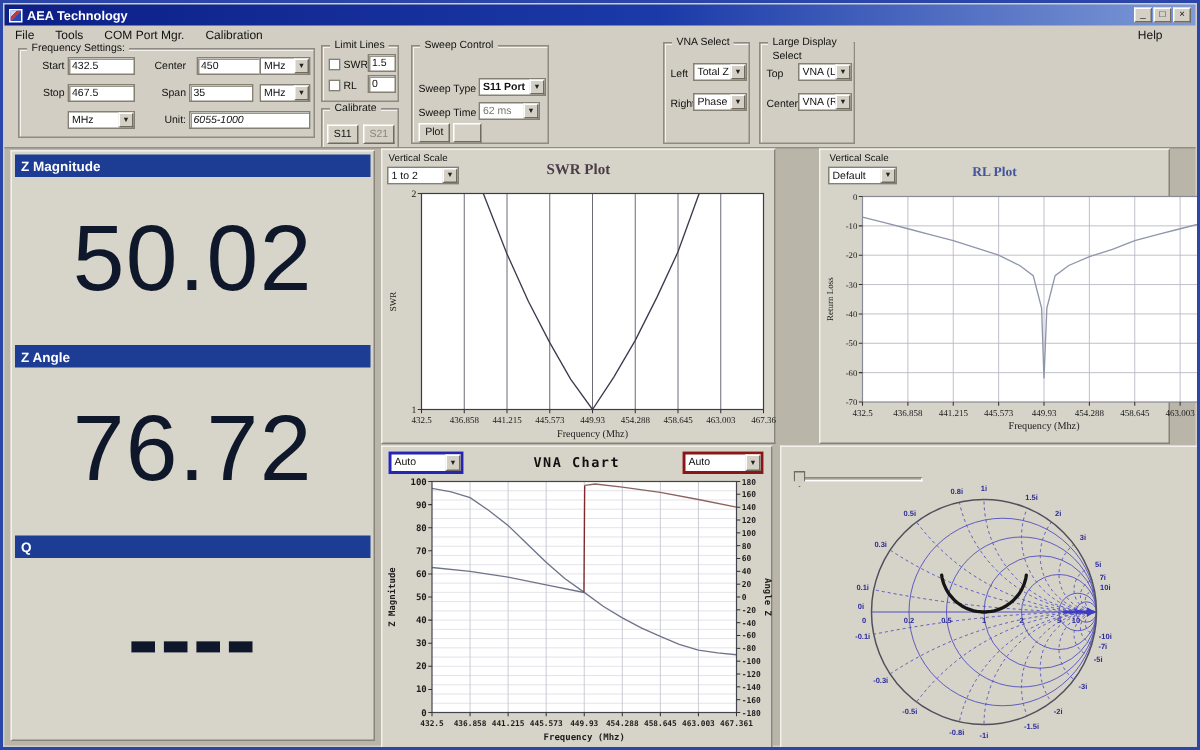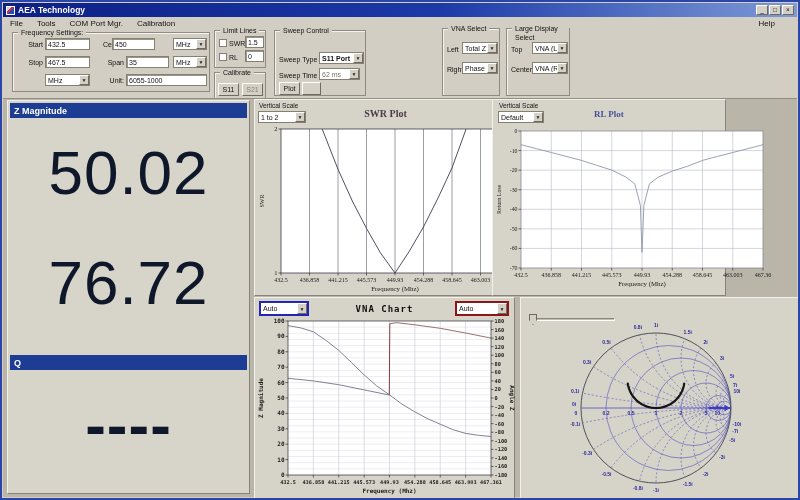--- a/index.html
+++ b/index.html
@@ -74,39 +74,39 @@
       <span class="wbtn">□</span>
       <span class="wbtn">×</span>
     </span>
   </div>
 
   <div class="grp" style="left:10px;top:30px;width:198px;height:60px">
     <span class="lg">Frequency Settings:</span>
     <span class="lbl" style="left:4px;top:7px;width:26px;text-align:right">Start</span>
     <input class="txt" style="left: 32px; top: 5px; width: 45px;" readonly="" value="432.5">
     <span class="lbl" style="left:82px;top:7px;width:29px;text-align:right">Center</span>
-    <input class="txt" style="left: 99px; top: 5px; width: 43px;" readonly="" value="450">
+    <input class="txt" style="left: 118px; top: 5px; width: 43px;" readonly="" value="450">
     <div class="dd" style="left:160px;top:5px;width:34px">
       <span class="t">MHz</span>
       <span class="a">▼</span>
     </div>
     <span class="lbl" style="left:4px;top:25px;width:26px;text-align:right">Stop</span>
     <input class="txt" style="left: 32px; top: 23px; width: 45px;" readonly="" value="467.5">
     <span class="lbl" style="left:82px;top:25px;width:29px;text-align:right">Span</span>
     <input class="txt" style="left: 113px; top: 23px; width: 43px;" readonly="" value="35">
     <div class="dd" style="left:160px;top:23px;width:34px">
       <span class="t">MHz</span>
       <span class="a">▼</span>
     </div>
     <div class="dd" style="left:32px;top:41px;width:45px">
       <span class="t">MHz</span>
       <span class="a">▼</span>
     </div>
     <span class="lbl" style="left:82px;top:43px;width:29px;text-align:right">Unit:</span>
-    <input class="txt" style="left: 113px; top: 41px; width: 81px;" readonly="" value="6055-1000">
+    <input class="txt" style="left: 113px; top: 41px; width: 81px; font-style: italic;" readonly="" value="6055-1000">
   </div>
 
   <div class="grp" style="left:212px;top:28px;width:52px;height:38px">
     <span class="lg">Limit Lines</span>
     <span class="cb" style="left:4px;top:8px"></span>
     <span class="lbl" style="left:14px;top:8px">SWR</span>
     <input class="txt" style="left: 30px; top: 5px; width: 19px;" readonly="" value="1.5">
     <span class="cb" style="left:4px;top:22px"></span>
     <span class="lbl" style="left:14px;top:22px">RL</span>
     <input class="txt" style="left: 30px; top: 19px; width: 19px;" readonly="" value="0">
@@ -163,20 +163,21 @@
   </div>
 
   <div id="workspace"></div>
 
   <div id="readouts">
     <div class="rsec">
       <div class="rh">Z Magnitude</div>
       <div class="rv">50.02</div>
     </div>
     <div class="rsec">
+      <div class="rh">Z Angle</div>
       <div class="rv">76.72</div>
     </div>
     <div class="rsec">
       <div class="rh">Q</div>
       <div class="rv" style="font-weight:bold">----</div>
     </div>
   </div>
 
   <div class="panel" style="left:252px;top:97px;width:263px;height:197px">
     <span class="vslabel" style="left:4px;top:2px">Vertical Scale</span>
@@ -221,21 +222,21 @@
         <text x="254" y="182" fill="#1c1c1c" text-anchor="middle" font-size="6" font-family="'Liberation Serif',serif" font-weight="normal">467.36</text>
         <line x1="23.5" x2="26" y1="173" y2="173" stroke="#333" stroke-width="0.7"></line>
         <text x="22.5" y="175" fill="#1c1c1c" text-anchor="end" font-size="6.5" font-family="'Liberation Serif',serif" font-weight="normal">1</text>
         <line x1="23.5" x2="26" y1="29" y2="29" stroke="#333" stroke-width="0.7"></line>
         <text x="22.5" y="31" fill="#1c1c1c" text-anchor="end" font-size="6.5" font-family="'Liberation Serif',serif" font-weight="normal">2</text>
         <text x="140" y="191" fill="#1c1c1c" text-anchor="middle" font-size="6.8" font-family="'Liberation Serif',serif" font-weight="normal">Frequency (Mhz)</text>
         <text x="9" y="101" fill="#1c1c1c" text-anchor="middle" font-size="6" font-family="'Liberation Serif',serif" font-weight="normal" transform="rotate(-90 9 101)">SWR</text>
       </svg>
   </div>
 
-  <div class="panel" style="left:490px;top:97px;width:234px;height:197px">
+  <div class="panel" style="left:544px;top:97px;width:234px;height:197px">
     <span class="vslabel" style="left:6px;top:2px">Vertical Scale</span>
     <div class="dd" style="left:5px;top:11px;width:46px">
       <span class="t">Default</span>
       <span class="a">▼</span>
     </div>
     <div class="ptitle" style="top:9px;font-size:9px;color:#44549c">RL Plot</div>
     <svg id="svg-rl" width="279" height="197">
         <rect x="28" y="31" width="242" height="137" fill="#fff"></rect>
         <line x1="28" x2="270" y1="50.571428571428584" y2="50.571428571428584" stroke="#b9b9c6" stroke-width="0.6"></line>
         <line x1="28" x2="270" y1="70.14285714285714" y2="70.14285714285714" stroke="#b9b9c6" stroke-width="0.6"></line>

